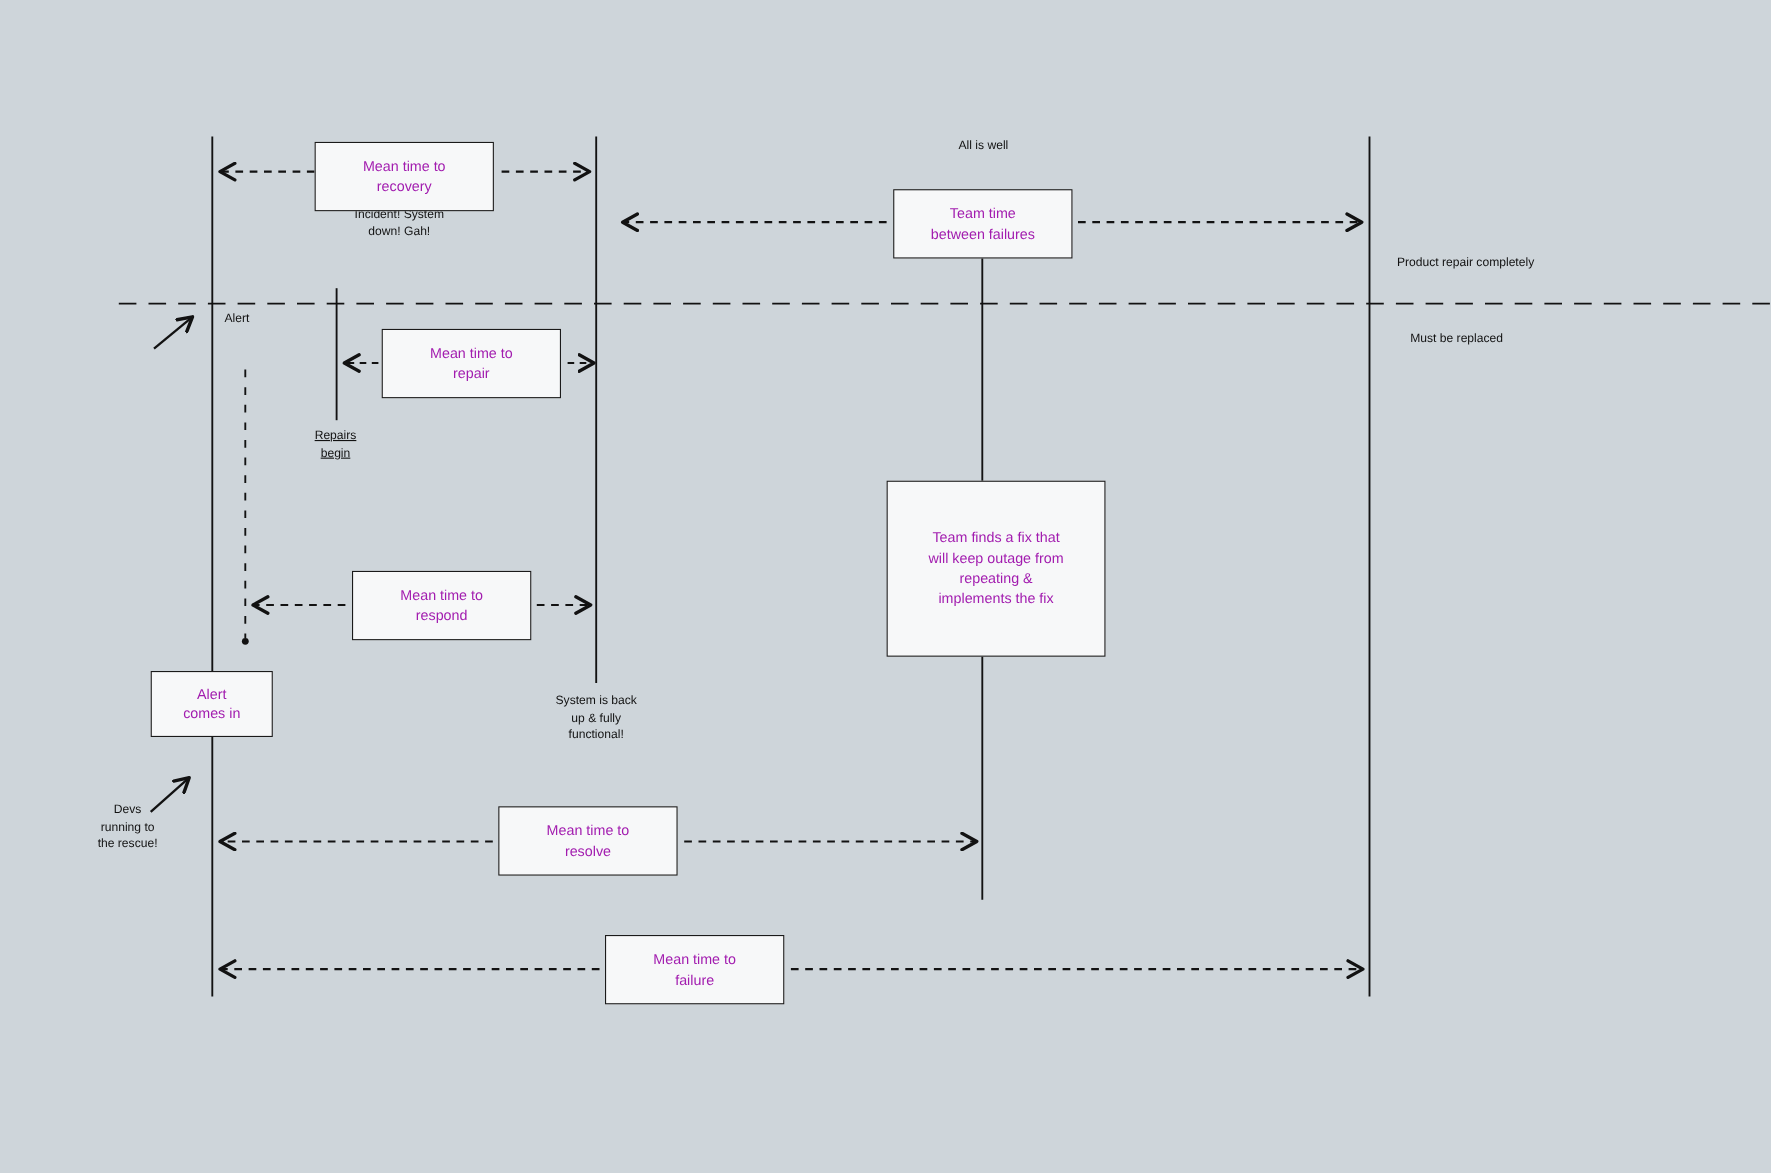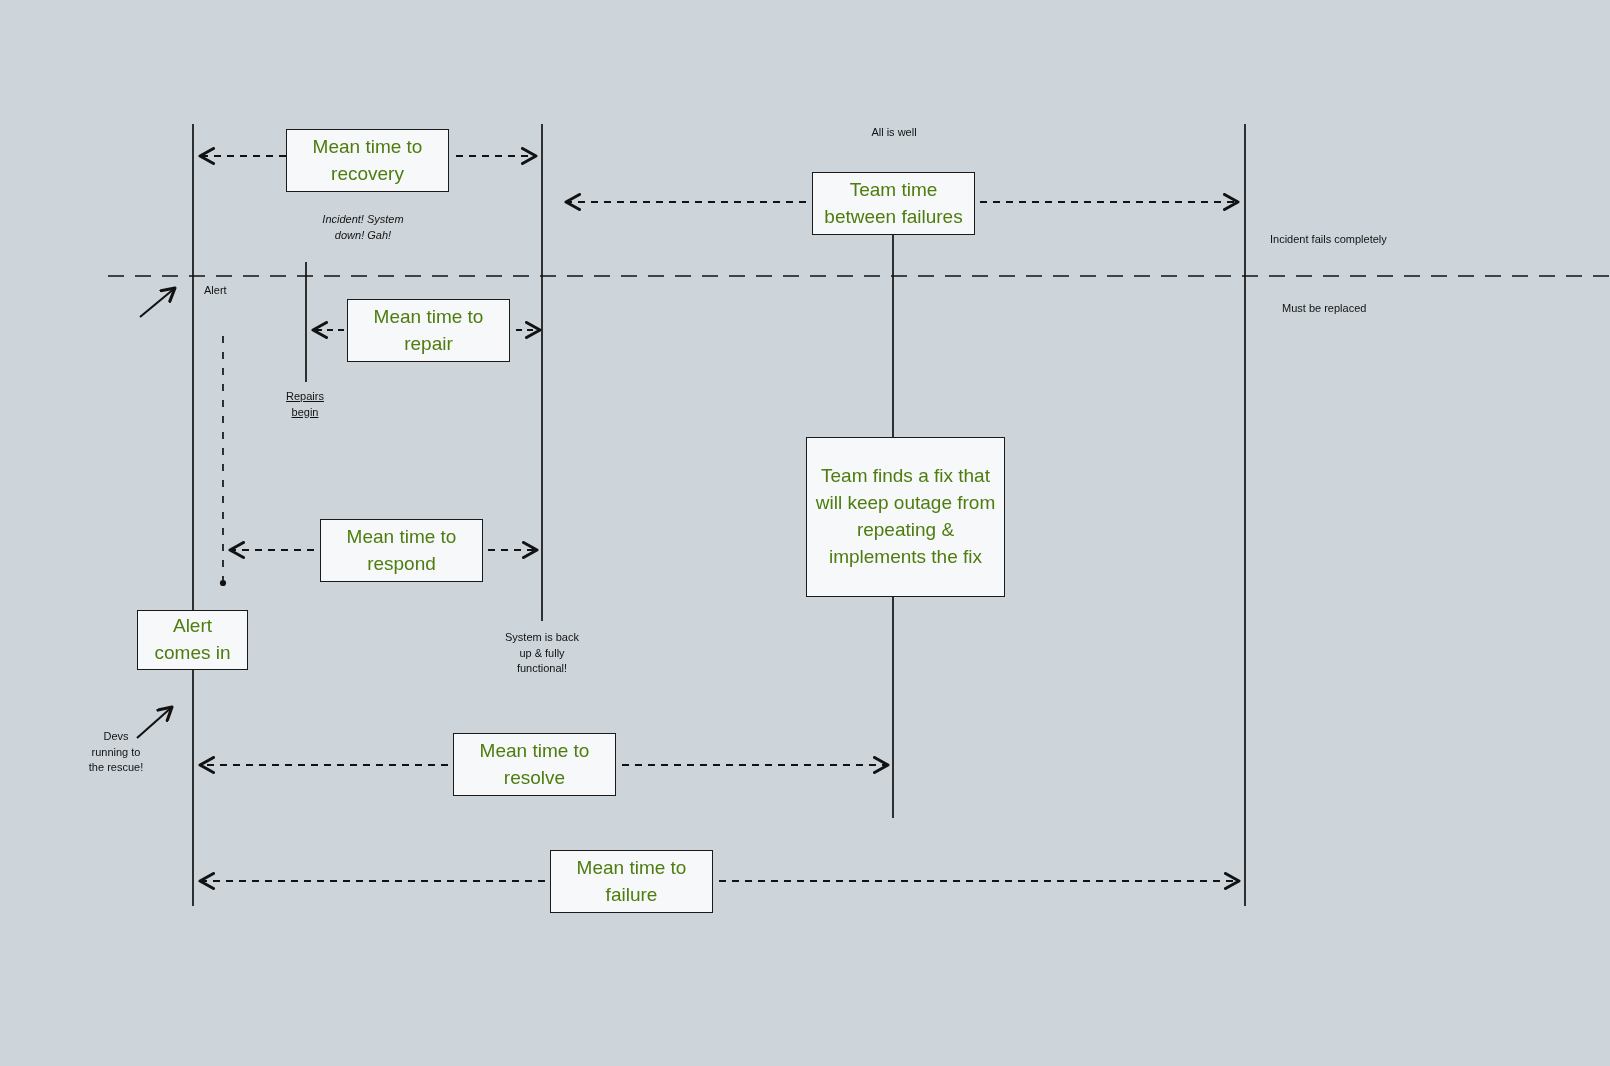--- a/index.html
+++ b/index.html
@@ -28,22 +28,22 @@
   }
   .node-box {
     position: absolute;
     box-sizing: border-box;
     background: #f7f8f9;
     border: 1.6px solid #1a1a1a;
     display: flex;
     align-items: center;
     justify-content: center;
     text-align: center;
-    color: #4d7c0f;
-    font-size: 19px;
+    color: #a21caf;
+    font-size: 13px;
     line-height: 1.42;
     padding: 20px 8px;
     white-space: pre-line;
     z-index: 5;
   }
   .free-label {
     position: absolute;
     text-align: center;
     color: #121212;
     font-size: 11px;
@@ -124,24 +124,24 @@
 comes in</div>
 
   <div class="node-box" style="left:453px; top:733px; width:163px; height:63px;">Mean time to
 resolve</div>
 
   <div class="node-box" style="left:550px; top:850px; width:163px; height:63px;">Mean time to
 failure</div>
 
   <div class="free-label" style="left:794px; top:125px; width:200px;">All is well</div>
 
-  <div class="free-label" style="left:263px; top:212px; width:200px;font-style:italic;">Incident! System
+  <div class="free-label" style="left:263px; top:188px; width:200px;">Incident! System
 down! Gah!</div>
 
-  <div class="free-label left-align" style="left:1270px; top:232px; width:320px;">Incident fails completely</div>
+  <div class="free-label left-align" style="left:1270px; top:232px; width:320px;">Product repair completely</div>
 
   <div class="free-label left-align" style="left:1270px; top:301px; width:320px;margin-left:12px;">Must be replaced</div>
 
   <div class="free-label left-align" style="left:204px; top:283px; width:120px;">Alert</div>
 
 
   <div class="free-label" style="left:230px; top:389px; width:150px;text-decoration:underline;">Repairs
 begin</div>
 
   <div class="free-label" style="left:40px; top:729px; width:152px;">Devs

